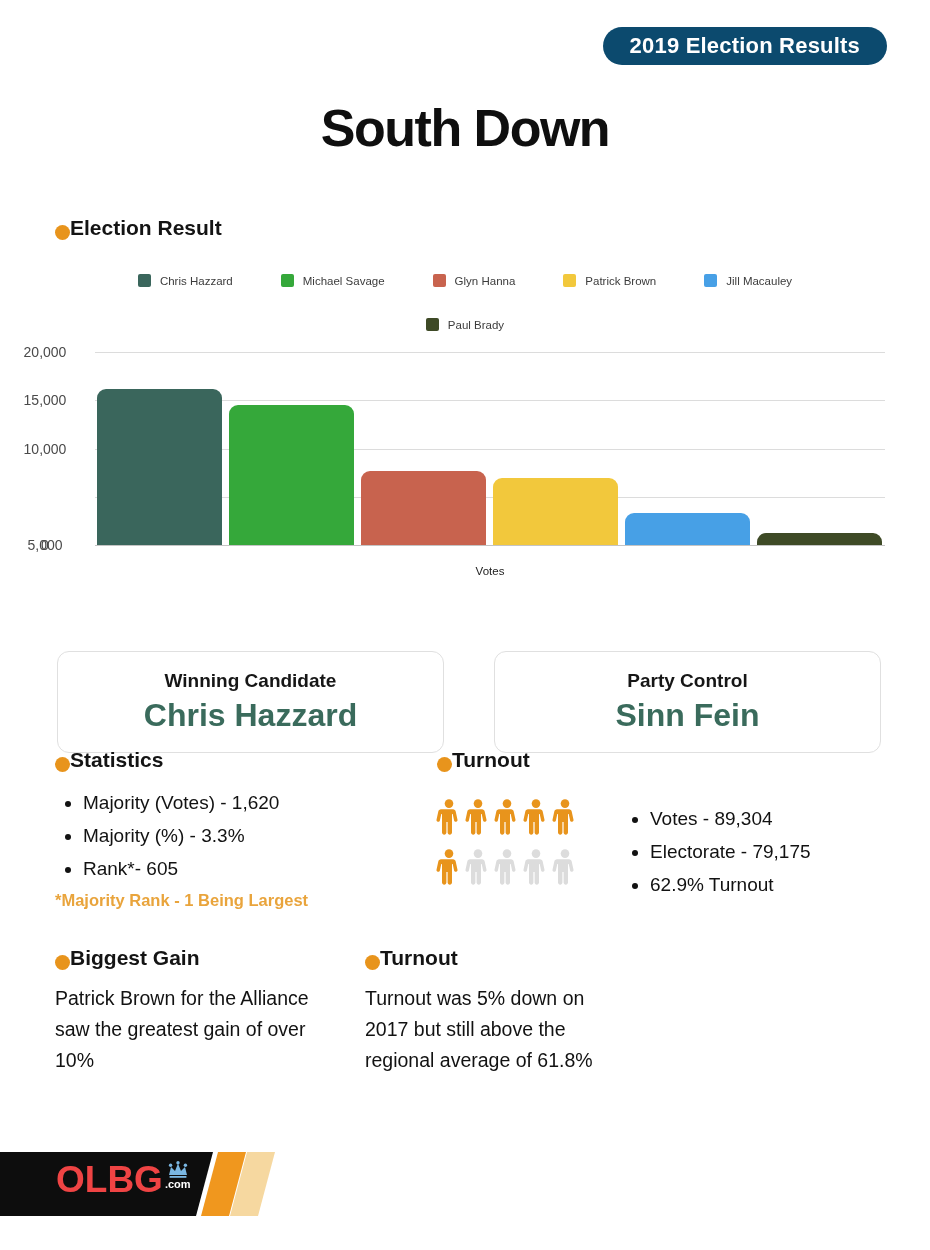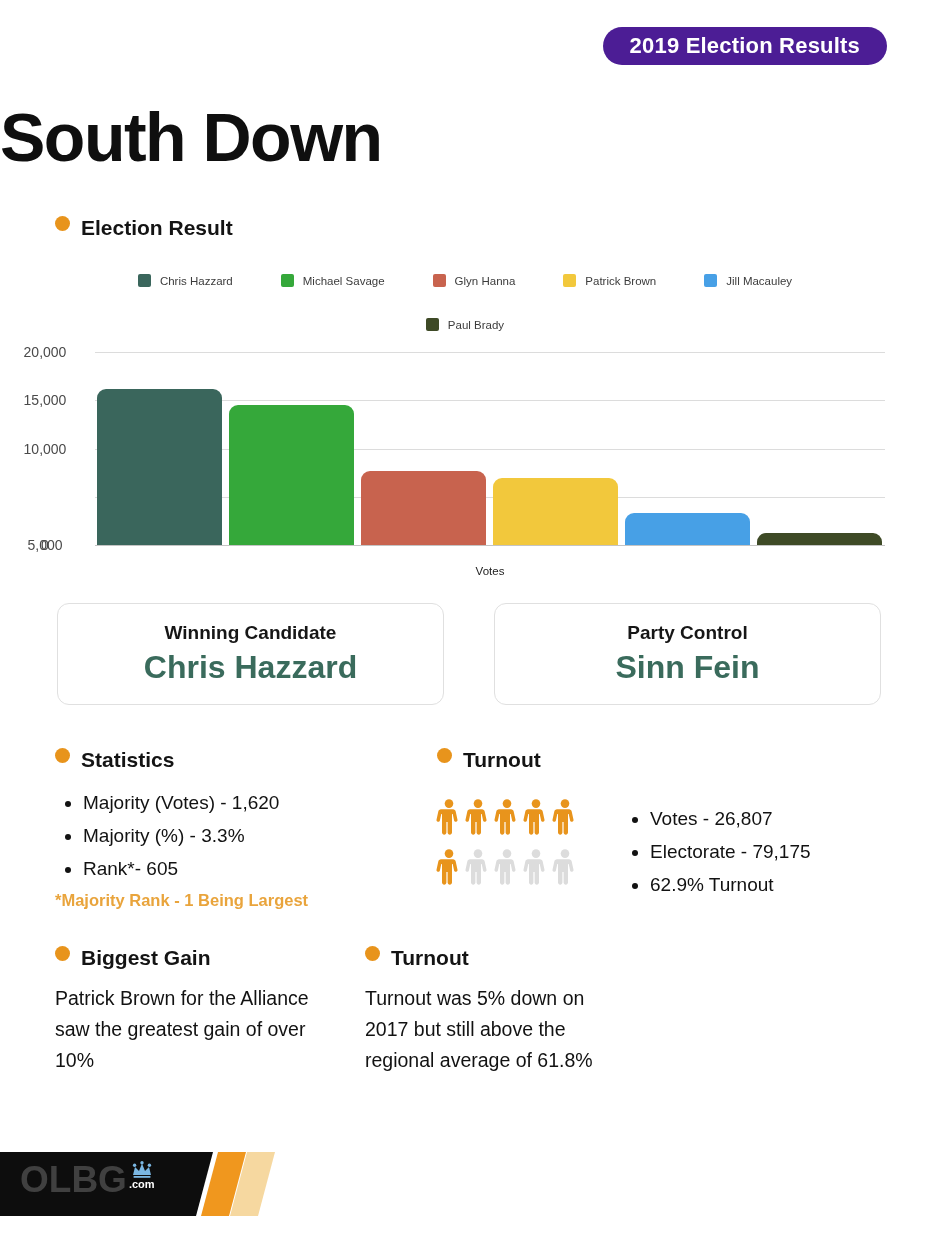--- a/index.html
+++ b/index.html
@@ -1,26 +1,26 @@
 <!DOCTYPE html>
 <html><head>
 <meta charset="utf-8">
 <style>
   html,body{margin:0;padding:0;}
   body{width:930px;height:1250px;position:relative;background:#fff;
        font-family:"Liberation Sans",sans-serif;color:#121212;overflow:hidden;}
 
   .badge{position:absolute;top:27px;right:43px;height:38px;padding:0 27px;
-         background:#4c1d95;border-radius:20px;color:#fff;font-size:22px;
+         background:#0c4a6e;border-radius:20px;color:#fff;font-size:22px;
          font-weight:bold;display:flex;align-items:center;letter-spacing:.2px;}
 
-  .title{position:absolute;top:98px;left:0;width:100%;margin:0;
-         font-size:68px;font-weight:900;color:#0f0f0f;letter-spacing:-1.5px;}
-
-  .section-heading{display:flex;align-items:flex-start;gap:11px;
+  .title{position:absolute;top:98px;left:0;width:100%;margin:0;text-align:center;
+         font-size:52px;font-weight:900;color:#0f0f0f;letter-spacing:-1.5px;}
+
+  .section-heading{display:flex;align-items:flex-end;
                    font-size:21px;font-weight:bold;color:#141414;}
   .sun-dot{width:15px;height:15px;border-radius:50%;background:#E8941C;flex:0 0 auto;}
 
   #election-heading{position:absolute;top:216px;left:55px;}
 
   .legend-row{position:absolute;left:0;width:100%;display:flex;
               justify-content:center;gap:48px;}
   #legend-row-1{top:274px;}
   #legend-row-2{top:318px;}
   .legend-item{display:flex;align-items:center;gap:9px;font-size:11.5px;color:#3c3c3c;}
@@ -35,21 +35,21 @@
   .bars{position:absolute;left:2px;right:3px;top:0;bottom:0;
         display:flex;align-items:flex-end;gap:7px;}
   .bar{flex:1;border-radius:9px 9px 0 0;}
 
   .xlabel{position:absolute;top:549px;left:95px;width:790px;text-align:center;
           font-size:11.5px;color:#222;margin-top:16px;}
 
   .cards{position:absolute;top:603px;left:57px;right:49px;display:flex;gap:50px;}
   .card{flex:1;border:1.5px solid #E0E0E0;border-radius:12px;background:#fff;
         height:100px;display:flex;flex-direction:column;align-items:center;
-        justify-content:center;gap:5px;}
+        justify-content:center;gap:5px;margin-top:48px;}
   .card-label{font-size:19px;font-weight:bold;color:#161616;}
   .card-value{font-size:32px;font-weight:bold;color:#3A6B5C;}
 
   .stats{position:absolute;top:748px;left:55px;width:330px;}
   ul.bullets{margin:20px 0 0 6px;padding-left:22px;list-style:disc;}
   ul.bullets li{font-size:19px;color:#121212;margin-bottom:11px;}
   .footnote{font-size:16.5px;font-weight:bold;color:#E9A43C;margin-top:1px;}
 
   #turnout-heading{position:absolute;top:748px;left:437px;}
   .people{position:absolute;top:799px;left:436px;width:150px;
@@ -59,21 +59,21 @@
   .person.empty{color:#DCDCDC;}
   .turnout-list{position:absolute;top:788px;left:622px;width:280px;}
 
   .columns{position:absolute;top:946px;left:55px;
            display:grid;grid-template-columns:278px 250px 245px;column-gap:32px;}
   .col p{font-size:19.5px;line-height:1.6;color:#121212;margin:13px 0 0 0;}
 
   .footer{position:absolute;top:1152px;left:0;width:300px;height:66px;}
   .footer svg.bg{position:absolute;inset:0;}
   .logo{position:absolute;left:20px;top:9px;display:flex;align-items:flex-start;}
-  .logo-text{font-size:37px;font-weight:900;color:#404040;letter-spacing:0;line-height:1;}
+  .logo-text{font-size:37px;font-weight:900;color:#ef4444;letter-spacing:0;line-height:1;margin-left:36px;}
   .logo-right{display:flex;flex-direction:column;align-items:center;margin-left:2px;}
   .tld{font-size:11px;font-weight:bold;color:#fff;line-height:1;margin-top:1px;}
 </style>
 </head>
 <body>
 
 <div class="badge">
   <span>2019 Election Results</span>
 </div>
 
@@ -206,21 +206,21 @@
         <circle cx="13" cy="4.6" r="4.3"></circle>
         <path d="M9 10.2h8c1.4 0 2.4 1 2.7 2.2l1.8 8.3c0.2 1-0.4 1.9-1.4 2.1c-0.9 0.2-1.8-0.4-2-1.4l-1.4-6.4h-0.7v18.5c0 1.2-1 2.2-2.2 2.2s-2.2-1-2.2-2.2v-10.5h-1.2v10.5c0 1.2-1 2.2-2.2 2.2s-2.2-1-2.2-2.2V15h-0.7l-1.4 6.4c-0.2 1-1.1 1.6-2 1.4c-1-0.2-1.6-1.1-1.4-2.1l1.8-8.3c0.3-1.2 1.3-2.2 2.7-2.2z"></path>
       </svg></span>
     <span class="person empty"><svg viewBox="0 0 26 36" width="26" height="36" fill="currentColor">
         <circle cx="13" cy="4.6" r="4.3"></circle>
         <path d="M9 10.2h8c1.4 0 2.4 1 2.7 2.2l1.8 8.3c0.2 1-0.4 1.9-1.4 2.1c-0.9 0.2-1.8-0.4-2-1.4l-1.4-6.4h-0.7v18.5c0 1.2-1 2.2-2.2 2.2s-2.2-1-2.2-2.2v-10.5h-1.2v10.5c0 1.2-1 2.2-2.2 2.2s-2.2-1-2.2-2.2V15h-0.7l-1.4 6.4c-0.2 1-1.1 1.6-2 1.4c-1-0.2-1.6-1.1-1.4-2.1l1.8-8.3c0.3-1.2 1.3-2.2 2.7-2.2z"></path>
       </svg></span>
   </div>
 <div class="turnout-list">
   <ul class="bullets" id="turnout-list">
-      <li>Votes - 26,807</li>
+      <li>Votes - 89,304</li>
       <li>Electorate - 79,175</li>
       <li>62.9% Turnout</li>
     </ul>
 </div>
 
 <div class="columns">
   <div class="col">
     <div class="section-heading">
       <span class="sun-dot"></span>
       <span>Biggest Gain</span>

